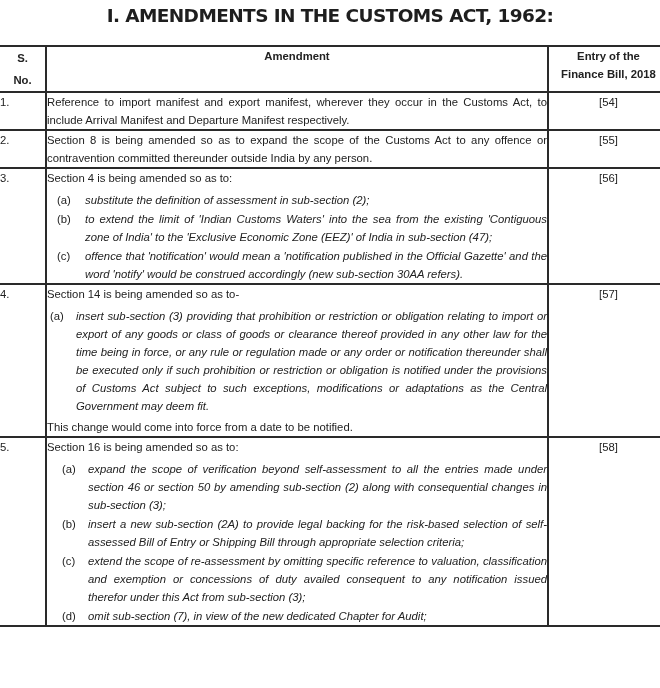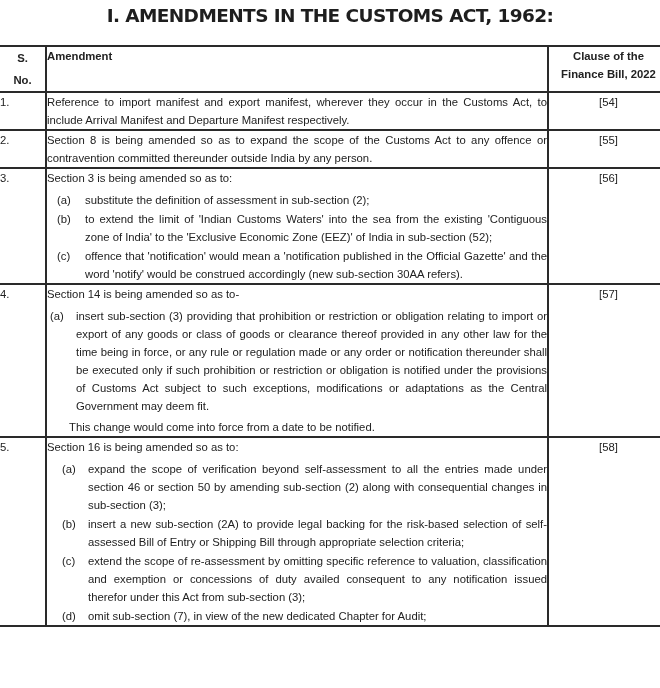--- a/index.html
+++ b/index.html
@@ -21,57 +21,57 @@
     border-top: 2px solid #2a2a2a; border-bottom: 2px solid #2a2a2a;
     vertical-align: top; padding: 0;
   }
   col.c-no { width: 46px; }
   col.c-am { width: 502px; }
   col.c-cl { width: 120px; }
   td.no, th.no { border-right: 2px solid #2a2a2a; }
   td.am, th.am { border-right: 2px solid #2a2a2a; }
   th { font-weight: bold; font-size: 11.3px; color: #222; }
   th.no { text-align: center; padding-top: 8px; line-height: 22px; height: 42px; }
-  th.am { text-align: left; padding-top: 8px; }
+  th.am { text-align: center; padding-top: 8px; }
   th.cl { text-align: center; padding-top: 13px; line-height: 18px; padding-right: 8px; }
   td.no { padding: 7px 0 0 8px; }
   td.am { padding: 6px 8px 4px 7px; text-align: justify; margin-left: 48px; }
   td.cl { vertical-align: middle; text-align: center; padding-right: 8px; }
   .intro { display: block; }
   .sub { display: flex; margin-top: 1px; }
   .sub .lbl { flex: 0 0 auto; width: 28px; }
-  .sub .txt { flex: 1 1 auto; text-align: justify; }
+  .sub .txt { flex: 1 1 auto; text-align: justify; font-style: italic; }
   .r3 .subs { padding-left: 10px; margin-top: 4px; }
   .r4 .subs { padding-left: 3px; margin-top: 4px; }
   .r4 .sub .lbl { width: 26px; }
   .r5 .subs { padding-left: 15px; margin-top: 4px; }
   .r5 .sub .lbl { width: 26px; }
-  .note { display: block; margin-top: 3px; padding-left: 22px; }
+  .note { display: block; margin-top: 3px; }
 </style>
 </head>
 <body>
 
 <div class="title">I. AMENDMENTS IN THE CUSTOMS ACT, 1962:</div>
 
 <table class="amend">
   <colgroup>
       <col class="c-no">
       <col class="c-am">
       <col class="c-cl">
     </colgroup>
   <thead>
     <tr>
       <th class="no">
         <span>S.</span><br>
         <span>No.</span>
       </th>
       <th class="am">Amendment</th>
       <th class="cl">
-        <span>Clause of the</span><br>
-        <span>Finance Bill, 2022</span>
+        <span>Entry of the</span><br>
+        <span>Finance Bill, 2018</span>
       </th>
     </tr>
   </thead>
   <tbody>
 
     <tr>
       <td class="no">1.</td>
       <td class="am">
         <span class="intro">Reference to import manifest and export manifest, wherever they occur in the Customs Act, to include Arrival Manifest and Departure Manifest respectively.</span>
       </td>
@@ -82,29 +82,29 @@
       <td class="no">2.</td>
       <td class="am">
         <span class="intro">Section 8 is being amended so as to expand the scope of the Customs Act to any offence or contravention committed thereunder outside India by any person.</span>
       </td>
       <td class="cl">[55]</td>
     </tr>
 
     <tr class="r3">
       <td class="no">3.</td>
       <td class="am">
-        <span class="intro">Section 3 is being amended so as to:</span>
+        <span class="intro">Section 4 is being amended so as to:</span>
         <div class="subs">
           <div class="sub">
             <span class="lbl">(a)</span>
             <span class="txt">substitute the definition of assessment in sub-section (2);</span>
           </div>
           <div class="sub">
             <span class="lbl">(b)</span>
-            <span class="txt">to extend the limit of 'Indian Customs Waters' into the sea from the existing 'Contiguous zone of India' to the 'Exclusive Economic Zone (EEZ)' of India in sub-section (52);</span>
+            <span class="txt">to extend the limit of 'Indian Customs Waters' into the sea from the existing 'Contiguous zone of India' to the 'Exclusive Economic Zone (EEZ)' of India in sub-section (47);</span>
           </div>
           <div class="sub">
             <span class="lbl">(c)</span>
             <span class="txt">offence that 'notification' would mean a 'notification published in the Official Gazette' and the word 'notify' would be construed accordingly (new sub-section 30AA refers).</span>
           </div>
         </div>
       </td>
       <td class="cl">[56]</td>
     </tr>
 

